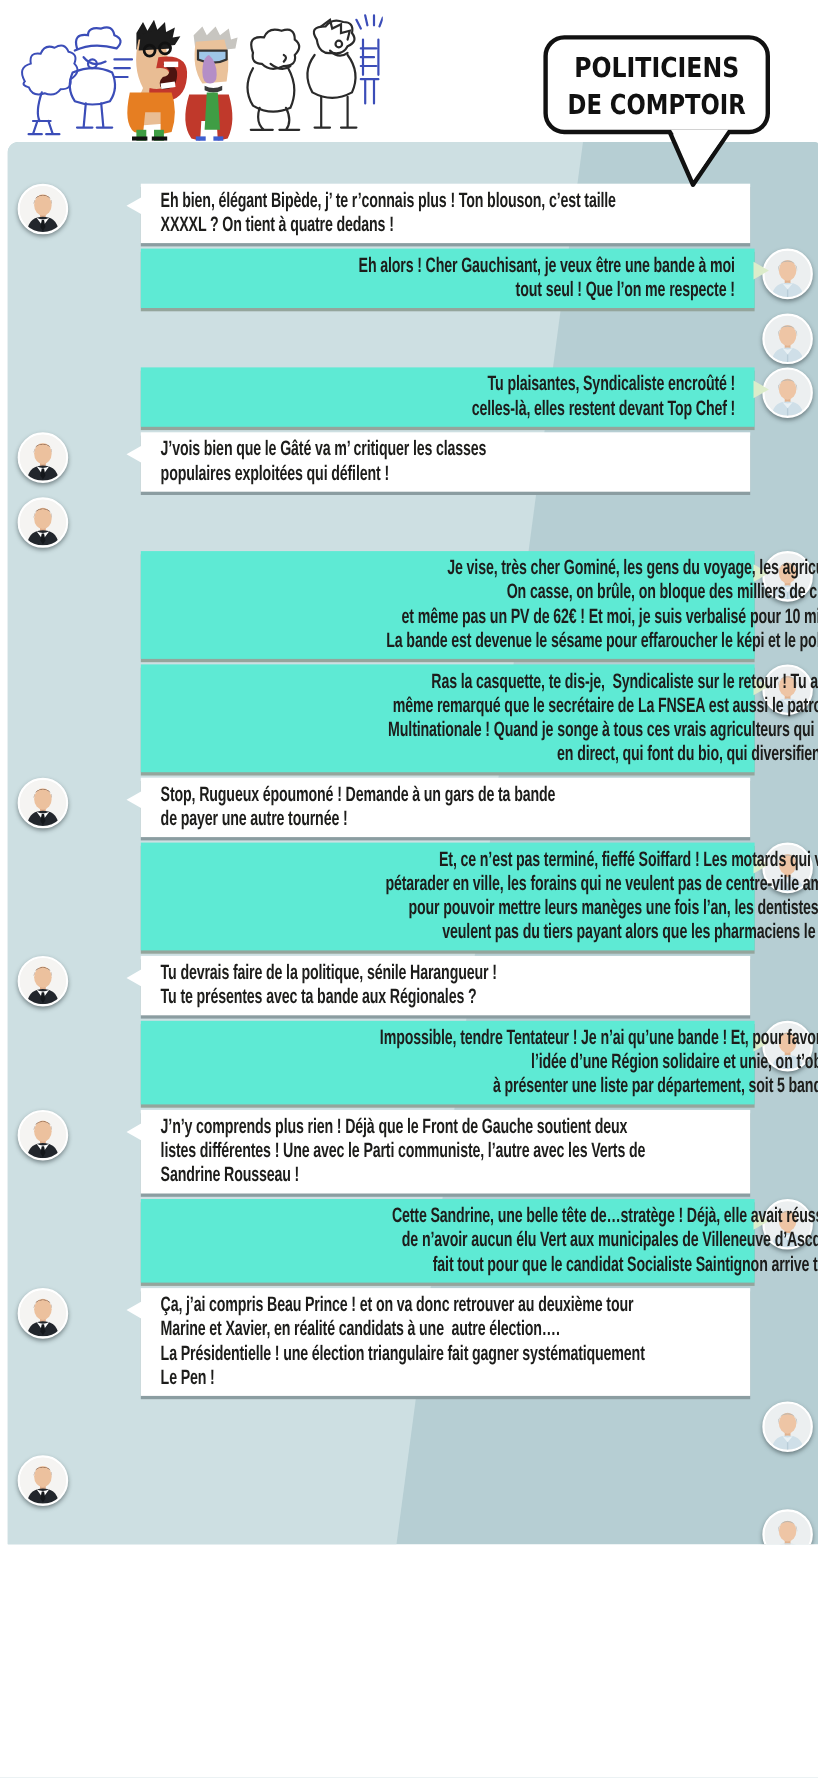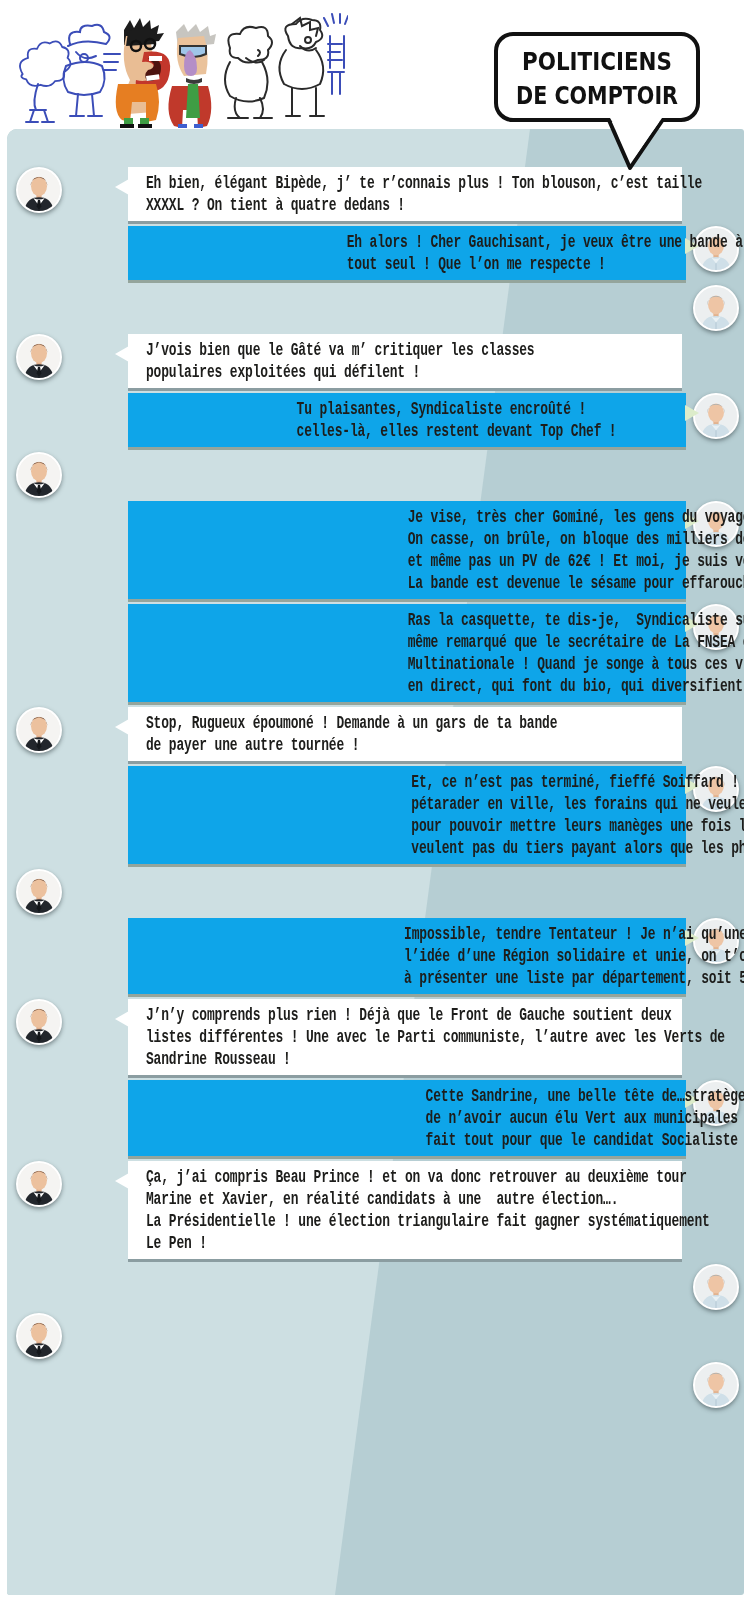--- a/index.html
+++ b/index.html
@@ -1,35 +1,35 @@
 <!DOCTYPE html>
 <html><head>
 <meta charset="utf-8">
 <style>
   html,body{margin:0;padding:0;background:#fff;}
-  .page{position:relative;width:744px;height:1616px;background:#ffffff;overflow:hidden;
+  .page{position:relative;width:744px;height:1404px;background:#ffffff;overflow:hidden;
         font-family:"Liberation Sans",sans-serif;}
 
   
   .cartoon{position:absolute;left:8px;top:6px;width:340px;height:122px;}
   .title-bubble{position:absolute;left:468px;top:18px;width:268px;height:160px;z-index:6;}
   .title-bubble text{font-family:"DejaVu Sans",sans-serif;font-weight:bold;fill:#111;}
 
   
   .panel{position:absolute;left:7px;top:129px;width:737px;height:1466px;
          background:#b6ced3;border-radius:10px 3px 3px 3px;overflow:hidden;}
   .panel .wedge{position:absolute;left:0;top:0;width:737px;height:1466px;
          background:#cddfe2;clip-path:polygon(0 0,523px 0,328px 100%,0 100%);}
   .rows{position:absolute;left:0;top:38px;width:737px;}
 
-  .row{position:relative;margin:0 0 5px 0;min-height:44px;font-family:Liberation Mono, monospace;}
+  .row{position:relative;margin:0 0 5px 0;min-height:44px;}
   .bubble{position:relative;margin-left:121px;margin-right:62px;padding:5px 18px;
           background:#ffffff;box-shadow:0 3px 0 #8b9da1;min-height:32px;}
-  .row.right .bubble{margin-right:58px;background:#0ea5e9;box-shadow:0 3px 0 #94a59c;
-          }
+  .row.right .bubble{margin-right:58px;background:#5eead4;box-shadow:0 3px 0 #94a59c;
+          text-align:right;}
   .txt{display:inline-block;font-size:19px;line-height:22px;font-weight:bold;color:#1d1d1b;
        white-space:pre;transform:scaleX(.68);transform-origin:0 0;letter-spacing:-.2px;}
   .row.right .txt{transform-origin:100% 0;}
 
   
   .bubble::before{content:"";position:absolute;top:12px;width:0;height:0;
        border-top:8px solid transparent;border-bottom:8px solid transparent;}
   .row.left .bubble::before{left:-13px;border-right:14px solid #ffffff;}
   .row.right .bubble::before{right:-13px;border-left:14px solid #dcecca;}
 
@@ -156,52 +156,52 @@
     <rect width="40" height="40" fill="#eceff0"></rect>
     <rect x="17.5" y="23" width="5" height="6" fill="#e2b38f"></rect>
     <ellipse cx="20" cy="17" rx="7.6" ry="9" fill="#eec5a5"></ellipse>
     <path d="M11.8,17.5 C10.2,6.5 29.8,6.5 28.2,17.5 C27.4,10.5 24.2,8.6 20,8.6 C15.8,8.6 12.6,10.5 11.8,17.5 Z" fill="#b3b2ae"></path>
     <path d="M6,40 C7.5,30 13.5,27.6 20,27.6 C26.5,27.6 32.5,30 34,40 Z" fill="#cfdfe8"></path>
     <path d="M15.5,28 L20,33.5 L24.5,28 Q20,30.5 15.5,28 Z" fill="#e9f1f5"></path>
     <path d="M19.4,33.5 L20.6,33.5 L20.6,40 L19.4,40 Z" fill="#b9cdd8"></path>
   </svg>
           </span>
   </div>
+        <div class="row right">
+    <span class="avatar">
+            <svg id="avatar-right" viewBox="0 0 40 40">
+    <rect width="40" height="40" fill="#eceff0"></rect>
+    <rect x="17.5" y="23" width="5" height="6" fill="#e2b38f"></rect>
+    <ellipse cx="20" cy="17" rx="7.6" ry="9" fill="#eec5a5"></ellipse>
+    <path d="M11.8,17.5 C10.2,6.5 29.8,6.5 28.2,17.5 C27.4,10.5 24.2,8.6 20,8.6 C15.8,8.6 12.6,10.5 11.8,17.5 Z" fill="#b3b2ae"></path>
+    <path d="M6,40 C7.5,30 13.5,27.6 20,27.6 C26.5,27.6 32.5,30 34,40 Z" fill="#cfdfe8"></path>
+    <path d="M15.5,28 L20,33.5 L24.5,28 Q20,30.5 15.5,28 Z" fill="#e9f1f5"></path>
+    <path d="M19.4,33.5 L20.6,33.5 L20.6,40 L19.4,40 Z" fill="#b9cdd8"></path>
+  </svg>
+          </span>
+    <div class="bubble">
+      <span class="txt">Tu plaisantes, Syndicaliste encroûté !
+celles-là, elles restent devant Top Chef !</span>
+    </div>
+  </div>
         <div class="row left">
     <span class="avatar">
             <svg id="avatar-left" viewBox="0 0 40 40">
     <rect width="40" height="40" fill="#f5f4f2"></rect>
     <rect x="17.5" y="22" width="5" height="6" fill="#dfae8c"></rect>
     <ellipse cx="20" cy="16.5" rx="7.6" ry="9.2" fill="#ecc19e"></ellipse>
     <path d="M12.2,16 C11.4,5.8 28.6,5.8 27.8,16 C27.2,9.8 24.5,8.2 20,8.2 C15.5,8.2 12.8,9.8 12.2,16 Z" fill="#58331f"></path>
     <path d="M6,40 C7.5,29.5 13.5,26.8 20,26.8 C26.5,26.8 32.5,29.5 34,40 Z" fill="#22262c"></path>
     <path d="M14.5,27.5 L20,35 L25.5,27.5 Q20,30.5 14.5,27.5 Z" fill="#ffffff"></path>
     <path d="M19,29.5 L21,29.5 L22.2,35.5 L20,39 L17.8,35.5 Z" fill="#14171b"></path>
   </svg>
           </span>
     <div class="bubble">
       <span class="txt">J’vois bien que le Gâté va m’ critiquer les classes
 populaires exploitées qui défilent !</span>
-    </div>
-  </div>
-        <div class="row right">
-    <span class="avatar">
-            <svg id="avatar-right" viewBox="0 0 40 40">
-    <rect width="40" height="40" fill="#eceff0"></rect>
-    <rect x="17.5" y="23" width="5" height="6" fill="#e2b38f"></rect>
-    <ellipse cx="20" cy="17" rx="7.6" ry="9" fill="#eec5a5"></ellipse>
-    <path d="M11.8,17.5 C10.2,6.5 29.8,6.5 28.2,17.5 C27.4,10.5 24.2,8.6 20,8.6 C15.8,8.6 12.6,10.5 11.8,17.5 Z" fill="#b3b2ae"></path>
-    <path d="M6,40 C7.5,30 13.5,27.6 20,27.6 C26.5,27.6 32.5,30 34,40 Z" fill="#cfdfe8"></path>
-    <path d="M15.5,28 L20,33.5 L24.5,28 Q20,30.5 15.5,28 Z" fill="#e9f1f5"></path>
-    <path d="M19.4,33.5 L20.6,33.5 L20.6,40 L19.4,40 Z" fill="#b9cdd8"></path>
-  </svg>
-          </span>
-    <div class="bubble">
-      <span class="txt">Tu plaisantes, Syndicaliste encroûté !
-celles-là, elles restent devant Top Chef !</span>
     </div>
   </div>
         <div class="row left">
     <span class="avatar">
             <svg id="avatar-left" viewBox="0 0 40 40">
     <rect width="40" height="40" fill="#f5f4f2"></rect>
     <rect x="17.5" y="22" width="5" height="6" fill="#dfae8c"></rect>
     <ellipse cx="20" cy="16.5" rx="7.6" ry="9.2" fill="#ecc19e"></ellipse>
     <path d="M12.2,16 C11.4,5.8 28.6,5.8 27.8,16 C27.2,9.8 24.5,8.2 20,8.2 C15.5,8.2 12.8,9.8 12.2,16 Z" fill="#58331f"></path>
     <path d="M6,40 C7.5,29.5 13.5,26.8 20,26.8 C26.5,26.8 32.5,29.5 34,40 Z" fill="#22262c"></path>
@@ -289,20 +289,24 @@
             <svg id="avatar-left" viewBox="0 0 40 40">
     <rect width="40" height="40" fill="#f5f4f2"></rect>
     <rect x="17.5" y="22" width="5" height="6" fill="#dfae8c"></rect>
     <ellipse cx="20" cy="16.5" rx="7.6" ry="9.2" fill="#ecc19e"></ellipse>
     <path d="M12.2,16 C11.4,5.8 28.6,5.8 27.8,16 C27.2,9.8 24.5,8.2 20,8.2 C15.5,8.2 12.8,9.8 12.2,16 Z" fill="#58331f"></path>
     <path d="M6,40 C7.5,29.5 13.5,26.8 20,26.8 C26.5,26.8 32.5,29.5 34,40 Z" fill="#22262c"></path>
     <path d="M14.5,27.5 L20,35 L25.5,27.5 Q20,30.5 14.5,27.5 Z" fill="#ffffff"></path>
     <path d="M19,29.5 L21,29.5 L22.2,35.5 L20,39 L17.8,35.5 Z" fill="#14171b"></path>
   </svg>
           </span>
+    <div class="bubble">
+      <span class="txt">Tu devrais faire de la politique, sénile Harangueur !
+Tu te présentes avec ta bande aux Régionales ?</span>
+    </div>
   </div>
         <div class="row right">
     <span class="avatar">
             <svg id="avatar-right" viewBox="0 0 40 40">
     <rect width="40" height="40" fill="#eceff0"></rect>
     <rect x="17.5" y="23" width="5" height="6" fill="#e2b38f"></rect>
     <ellipse cx="20" cy="17" rx="7.6" ry="9" fill="#eec5a5"></ellipse>
     <path d="M11.8,17.5 C10.2,6.5 29.8,6.5 28.2,17.5 C27.4,10.5 24.2,8.6 20,8.6 C15.8,8.6 12.6,10.5 11.8,17.5 Z" fill="#b3b2ae"></path>
     <path d="M6,40 C7.5,30 13.5,27.6 20,27.6 C26.5,27.6 32.5,30 34,40 Z" fill="#cfdfe8"></path>
     <path d="M15.5,28 L20,33.5 L24.5,28 Q20,30.5 15.5,28 Z" fill="#e9f1f5"></path>

